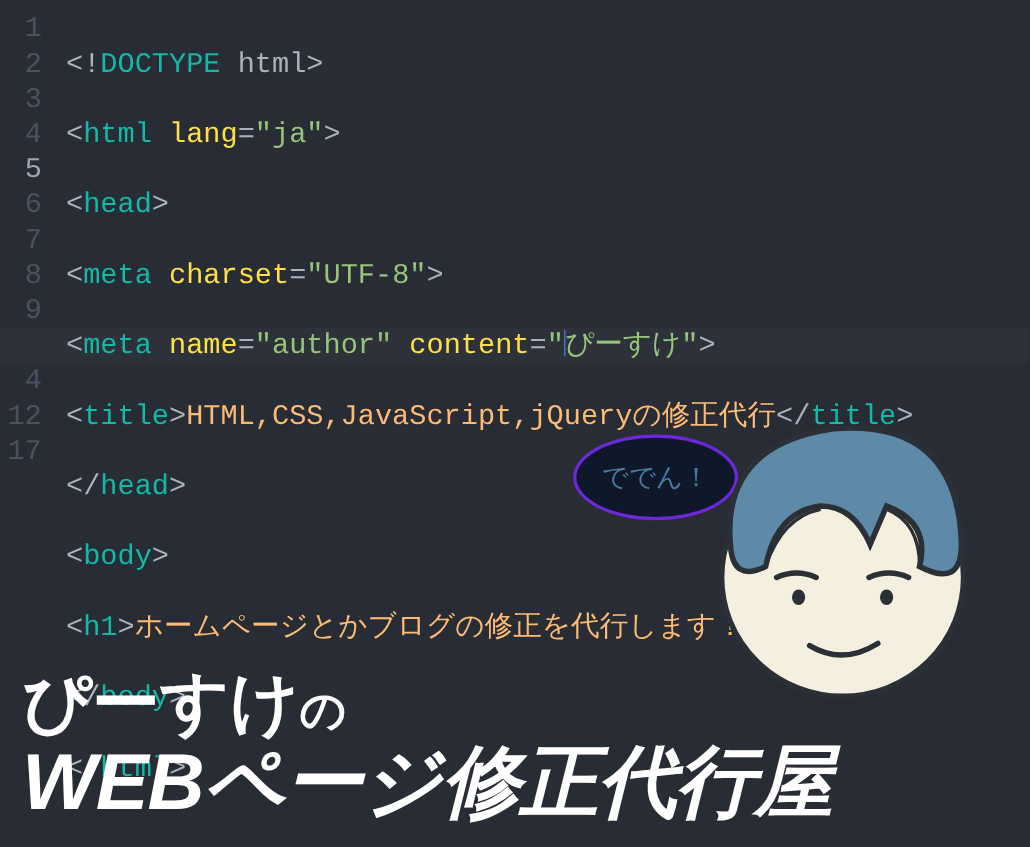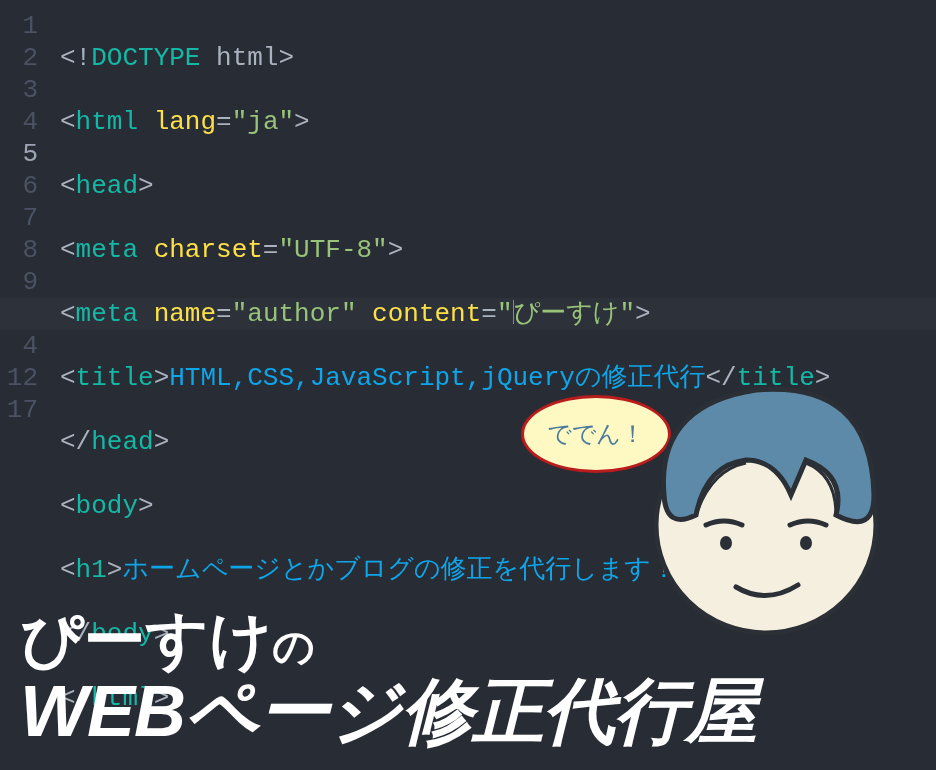--- a/index.html
+++ b/index.html
@@ -43,37 +43,37 @@
     width: 1px;
     height: 24px;
     background: #528bff;
     vertical-align: middle;
     margin-bottom: 4px;
   }
   .punct { color: #abb2bf; }
   .tag { color: #14b8a6; }
   .attr { color: #fde047; }
   .str { color: #98c379; }
-  .text { color: #0ea5e9; }
+  .text { color: #fdba74; }
 
   .avatar-wrap {
     position: absolute;
     right: 40px;
     top: 355px;
     width: 300px;
     height: 300px;
   }
   .bubble {
     position: absolute;
     right: 225px;
     top: 40px;
     width: 150px;
     height: 78px;
-    background: #fef9c3;
-    border: 3px solid #b91c1c;
+    background: #0f172a;
+    border: 3px solid #6d28d9;
     border-radius: 50%;
     display: flex;
     align-items: center;
     justify-content: center;
   }
   .bubble-text {
     font-family: 'Hiragino Maru Gothic Pro','Yu Gothic','Meiryo',sans-serif;
     color: #4a7a9c;
     font-size: 24px;
     font-weight: 500;

